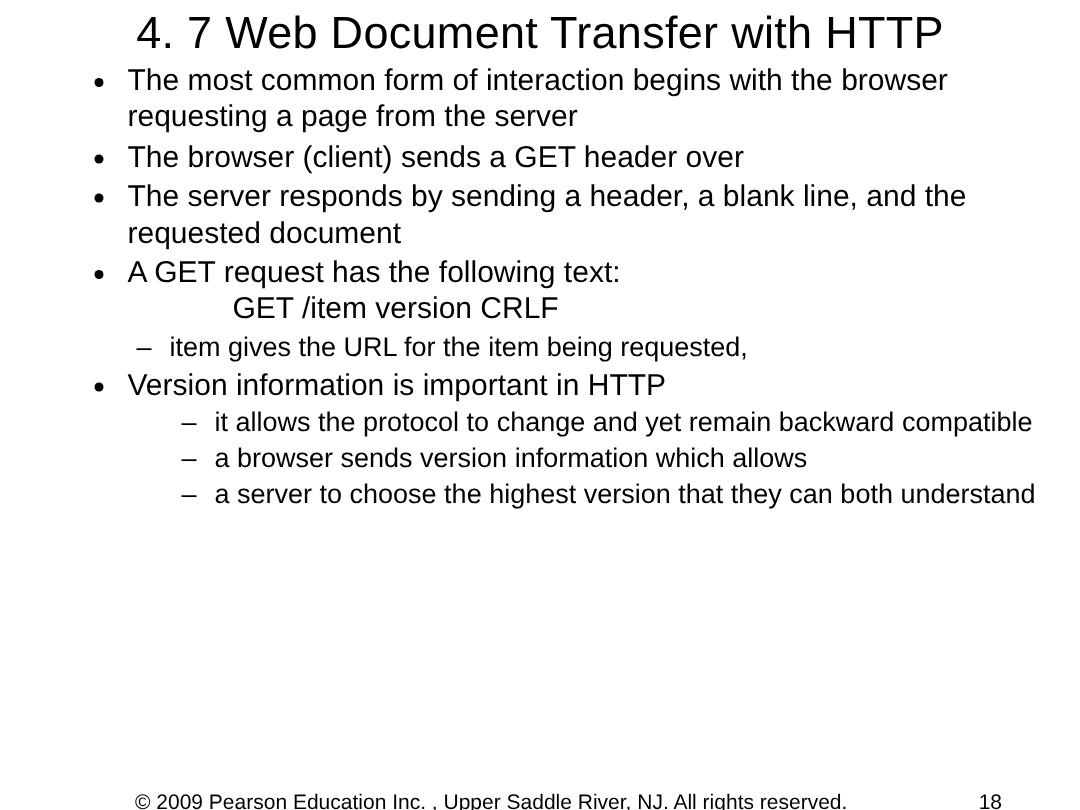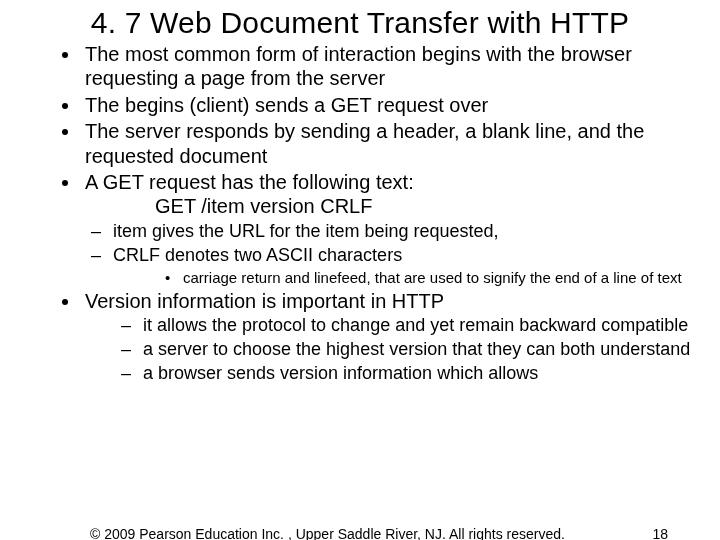--- a/index.html
+++ b/index.html
@@ -94,43 +94,37 @@
 </head>
 <body>
 
 <div class="slide">
 
   <div class="title">4. 7  Web Document Transfer with HTTP</div>
 
   <div class="body">
     <ul class="lvl1">
       <li>The most common form of interaction begins with the browser requesting a page from the server</li>
-      <li>The begins (client) sends a GET request over</li>
+      <li>The browser (client) sends a GET header over</li>
       <li>The server responds by sending a header, a blank line, and the requested document</li>
       <li>
         <span>A GET request has the following text:</span>
         <div class="inner-indent">GET /item version CRLF</div>
       </li>
     </ul>
     <ul class="lvl2">
       <li>item gives the URL for the item being requested,</li>
-      <li>
-        <span>CRLF denotes two ASCII characters</span>
-        <ul class="lvl3">
-          <li>carriage return and linefeed, that are used to signify the end of a line of text</li>
-        </ul>
-      </li>
     </ul>
     <ul class="lvl1">
       <li>
         <span>Version information is important in HTTP</span>
         <ul class="lvl2">
           <li>it allows the protocol to change and yet remain backward compatible</li>
+          <li>a browser sends version information which allows</li>
           <li>a server to choose the highest version that they can both understand</li>
-          <li>a browser sends version information which allows</li>
         </ul>
       </li>
     </ul>
   </div>
 
   <div class="footer">
     <span class="copyright">© 2009 Pearson Education Inc. , Upper Saddle River, NJ. All rights reserved.</span>
     <span class="pagenum">18</span>
   </div>
 

